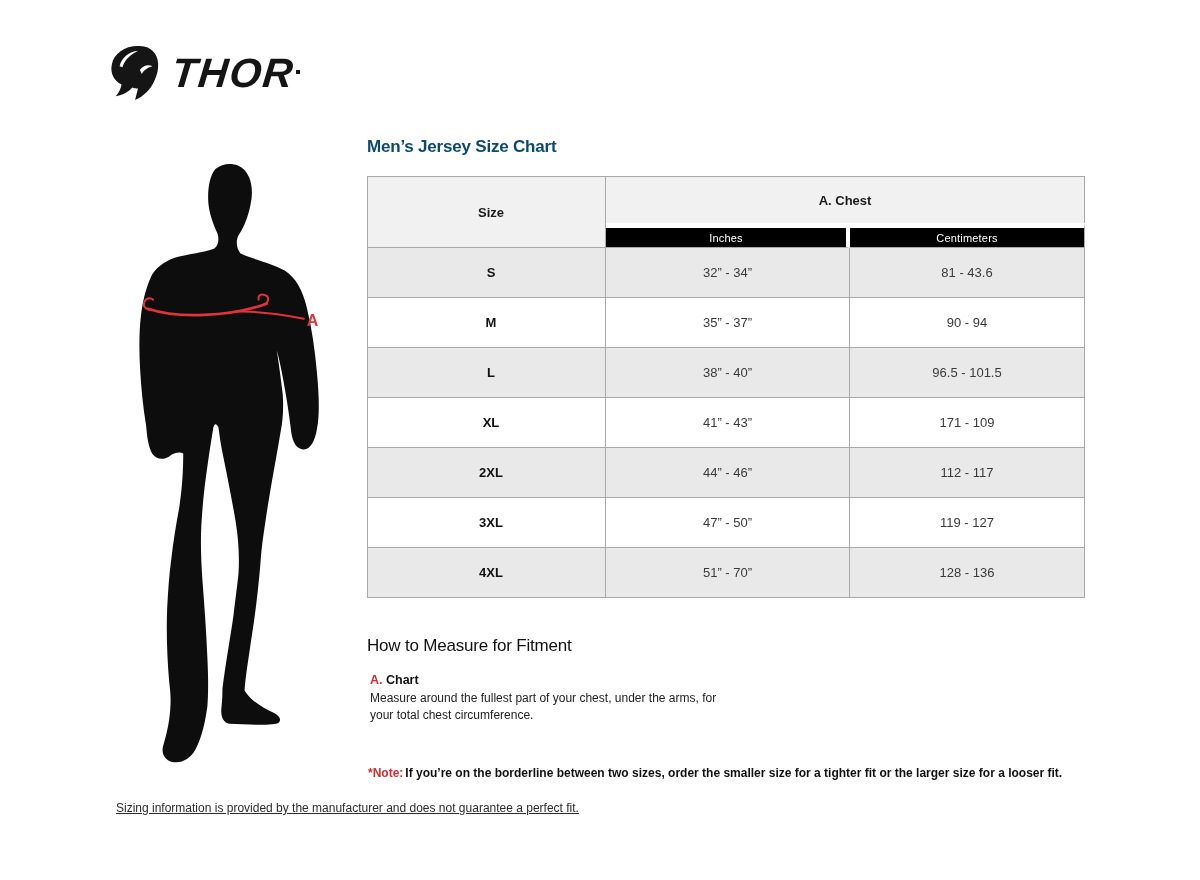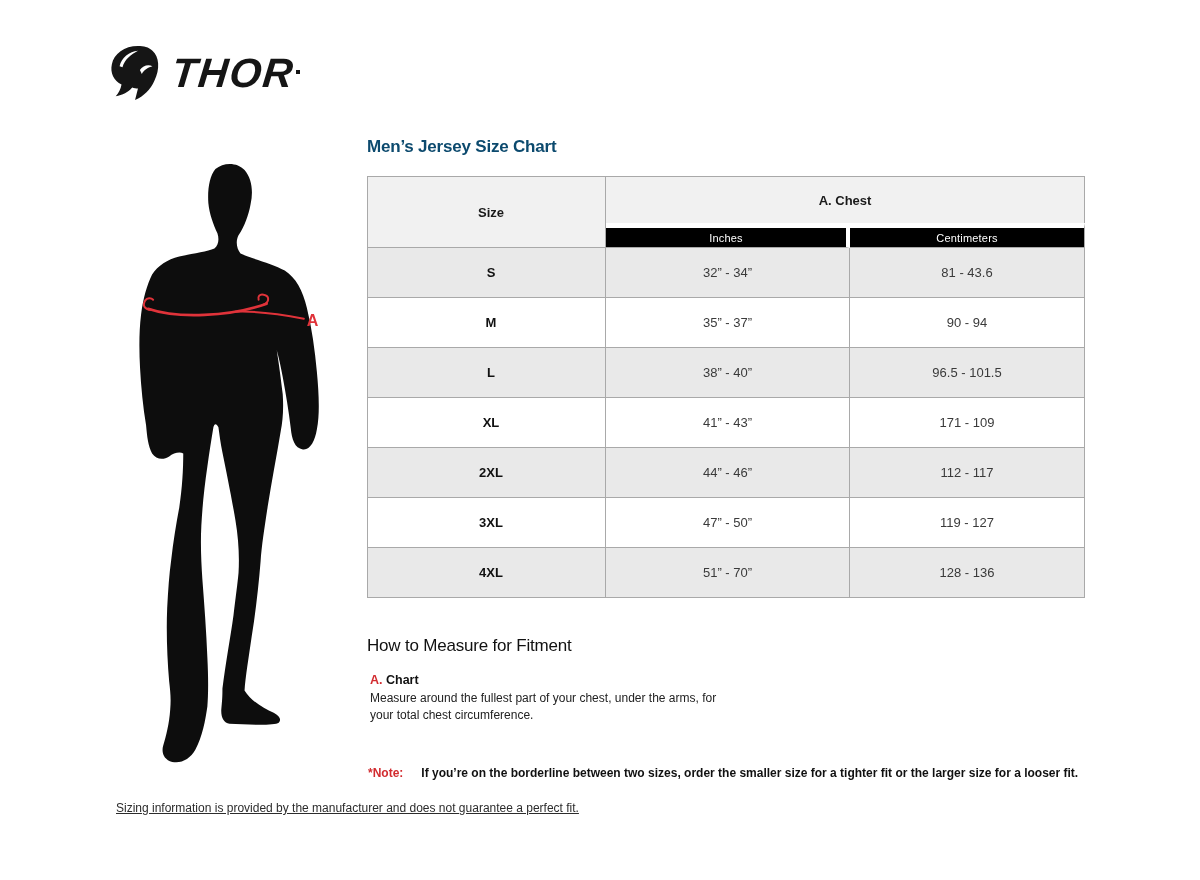--- a/index.html
+++ b/index.html
@@ -64,21 +64,21 @@
     position:absolute;left:367px;top:636px;
     font-size:17px;font-weight:normal;color:#111;letter-spacing:-0.2px;
   }
   .measure-item{position:absolute;left:370px;top:673px;width:370px;}
   .measure-item .item-title{font-size:12.5px;font-weight:bold;color:#111;}
   .measure-item .item-letter{color:var(--accent);}
   .measure-item .item-desc{margin-top:3px;font-size:12px;line-height:17px;color:#222;}
 
   
   .note{position:absolute;left:368px;top:766px;font-size:12px;font-weight:bold;white-space:nowrap;}
-  .note .note-label{color:var(--accent);margin-right:18px;}
+  .note .note-label{color:var(--accent);margin-right:2px;}
   .note .note-text{color:#111;text-align:center;}
 
   
   .footer{position:absolute;left:116px;top:800px;font-size:12px;line-height:17px;color:#2c2c2c;text-decoration:underline;}
 </style>
 </head>
 <body>
 
 <div class="logo">
   <span>

